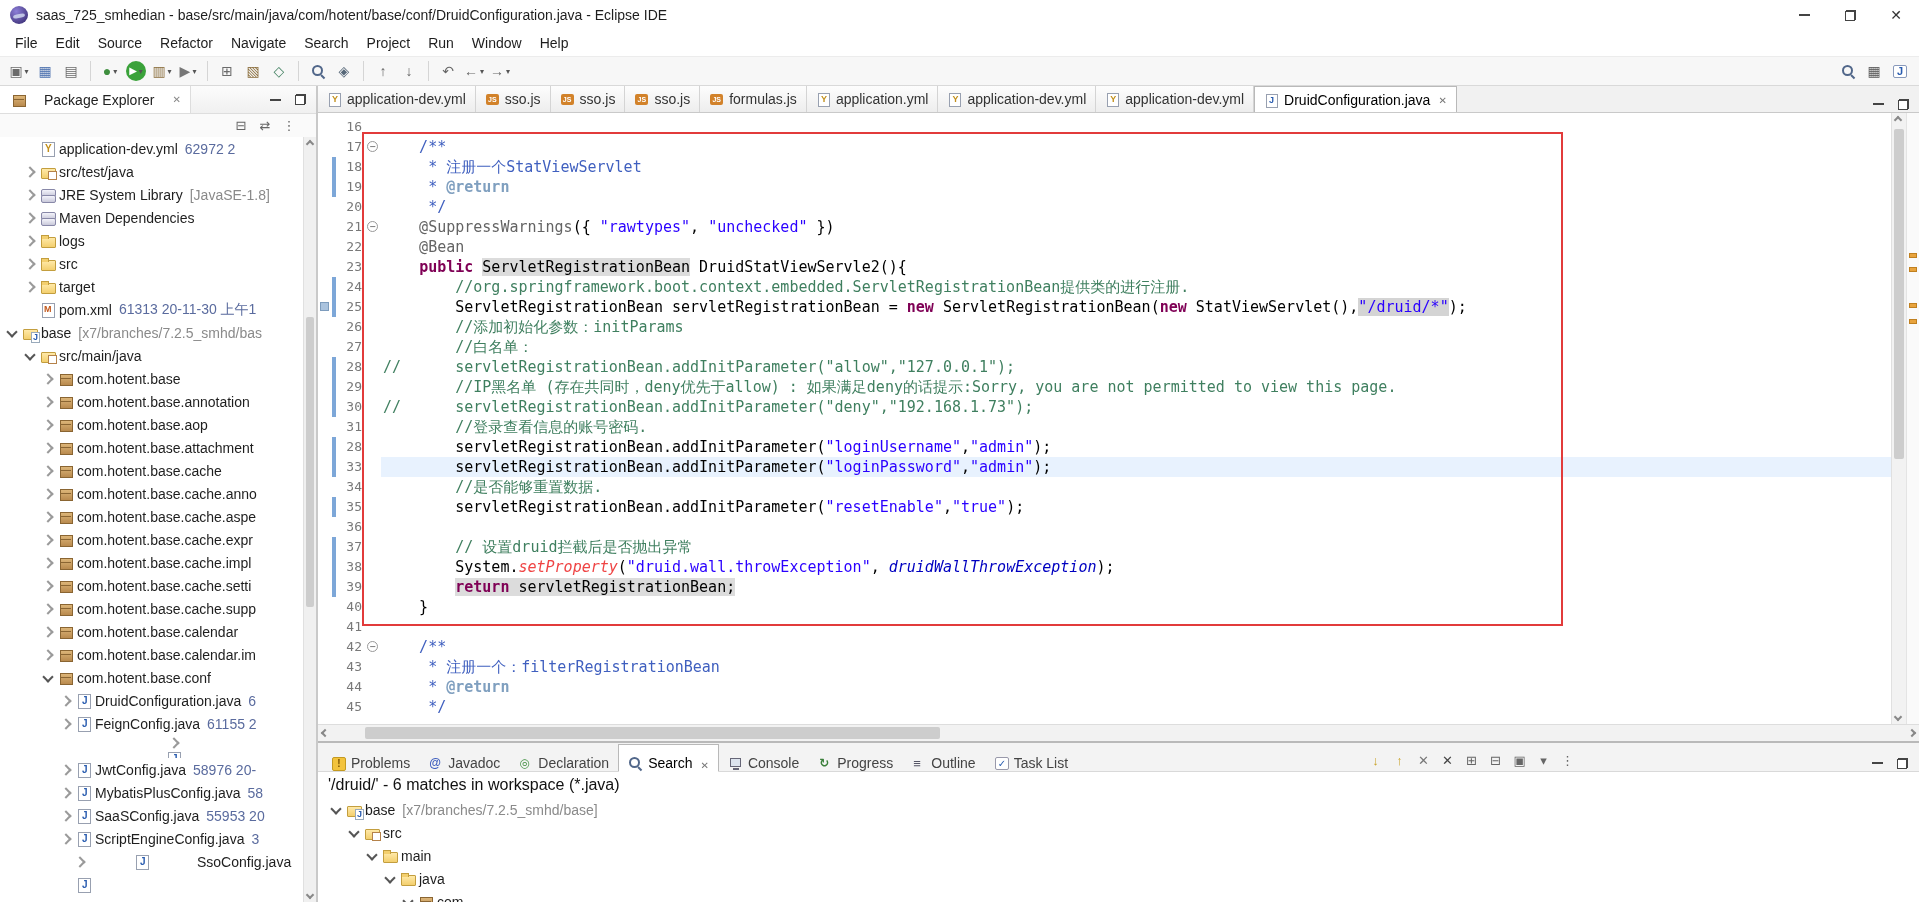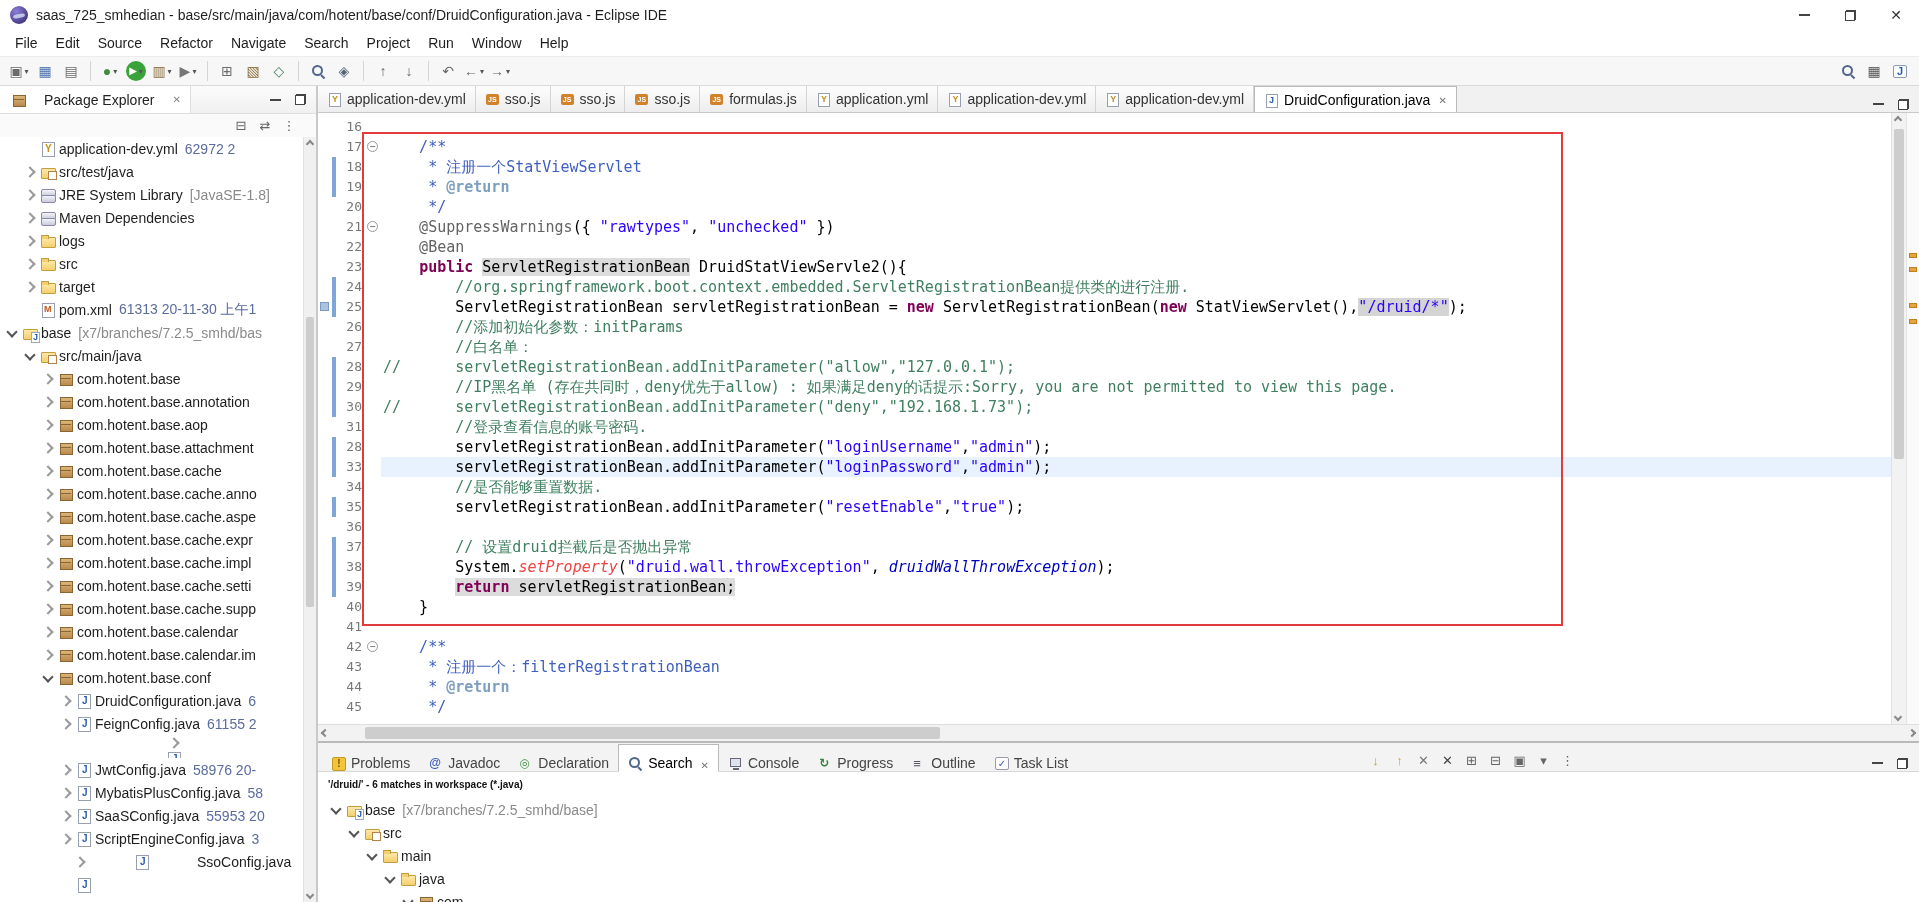--- a/index.html
+++ b/index.html
@@ -190,22 +190,22 @@
   .bticon-declaration::before { content:"◎"; position:absolute; left:1px; top:0; color:#3f8f3f; font-size:12px; line-height:15px; }
   .bticon-console::before { content:""; position:absolute; left:2px; top:2px; right:2px; bottom:4px; border:1px solid #667; background:#dde4ee; }
   .bticon-console::after { content:""; position:absolute; left:5px; bottom:1px; width:6px; height:2px; background:#667; }
   .bticon-progress::before { content:"↻"; position:absolute; left:2px; top:0; color:#3a7f3a; font-weight:bold; font-size:12px; line-height:15px; }
   .bticon-outline::before { content:"≡"; position:absolute; left:2px; top:0; color:#556; font-weight:bold; font-size:13px; line-height:15px; }
   .bticon-tasklist::before { content:"✓"; position:absolute; left:1px; top:1px; color:#2a5db0; font-weight:bold;
       font-size:10px; line-height:11px; border:1px solid #99a; border-radius:2px; padding:0 2px; background:#fff; }
   .bottom-toolbar { margin-left:auto; display:flex; align-items:center; gap:1px; padding-right:4px; }
   .bottom-toolbar .tb-btn { height:21px; min-width:21px; }
   .bottom-toolbar .tb-glyph { font-size:13px; }
-  .search-header { height:26px; line-height:26px; padding-left:10px; font-size:10px; color:#111;
-                   flex:none; white-space:nowrap;font-weight:bold; }
+  .search-header { height:26px; line-height:26px; padding-left:10px; font-size:16px; color:#111;
+                   flex:none; white-space:nowrap; }
   .search-tree { position:relative; flex:1; overflow:hidden; font-size:14px; }
 </style>
 </head>
 <body>
 
 <div class="app">
 
   <div class="titlebar">
     <span class="app-icon"></span>
     <span class="title-text">saas_725_smhedian - base/src/main/java/com/hotent/base/conf/DruidConfiguration.java - Eclipse IDE</span>

